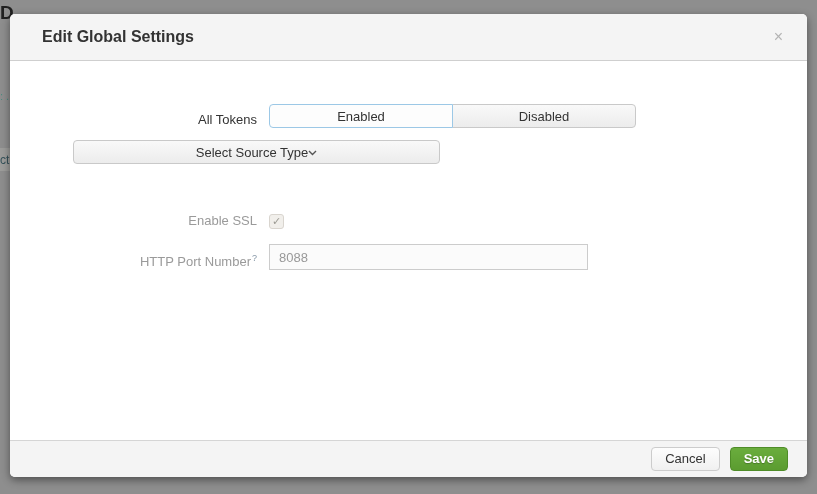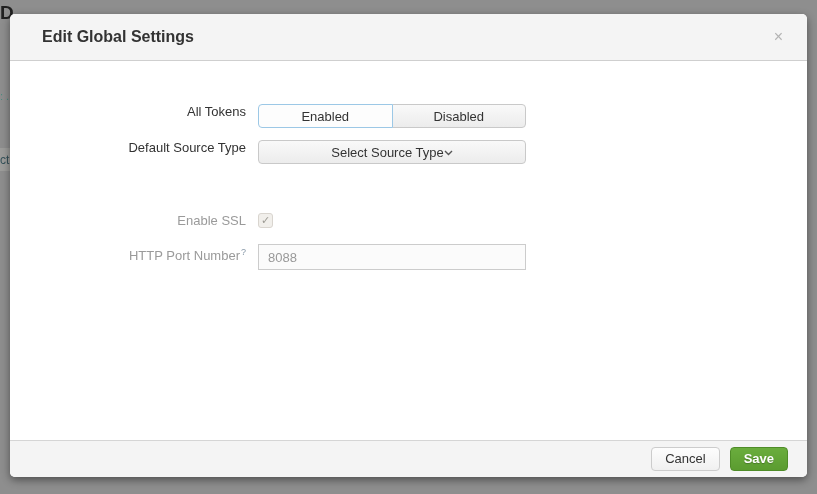--- a/index.html
+++ b/index.html
@@ -32,30 +32,30 @@
   }
   .modal-title { font-size:16px; font-weight:bold; color:#333; }
   .modal-close {
     position:absolute; right:24px; top:50%; transform:translateY(-50%);
     color:#b3b3b3; font-size:16px; line-height:1; cursor:pointer;
   }
 
   .modal-body { position:absolute; top:48px; bottom:37px; left:0; right:0; background:#fff; }
 
   .form-row {
-    position:absolute; left:0; width:100%;
-    display:flex; align-items:flex-start;padding-left:40px;
+    position:absolute; left:11px; width:100%;
+    display:flex; align-items:flex-end;padding-left:40px;
   }
   .form-label {
     width:196px; text-align:right;
     font-size:13px; color:#333; line-height:16px;
   }
   .form-label.is-disabled { color:#9a9a9a; }
   .form-label sup { font-size:9px; color:#8596a6; margin-left:1px; }
-  .form-control { margin-left:12px; width:268px; display:flex; }
+  .form-control { margin-left:12px; width:367px; display:flex; }
 
   .row-tokens     { top:42px;  height:24px; }
   .row-sourcetype { top:78px;  height:24px; }
   .row-index      { top:114px; height:24px; }
   .row-ssl        { top:151px; height:16px; }
   .row-port       { top:182px; height:26px; }
 
   
   .toggle-group { width:100%; display:flex; }
   .toggle-btn {
@@ -139,21 +139,20 @@
         <div class="form-label">All Tokens</div>
         <div class="form-control">
           <div class="toggle-group">
             <button class="toggle-btn first selected">Enabled</button>
             <button class="toggle-btn last">Disabled</button>
           </div>
         </div>
       </div>
 
       <div class="form-row row-sourcetype">
-        <div class="form-label">Default Source Type</div>
         <div class="form-control">
           <button class="dropdown-btn">
             <span>Select Source Type</span>
             <span class="chevron">
               <svg width="9" height="6" viewBox="0 0 9 6">
                   <polyline points="1,1 4.5,4.5 8,1" fill="none" stroke="#555" stroke-width="1.4"></polyline>
                 </svg>
             </span>
           </button>
         </div>

